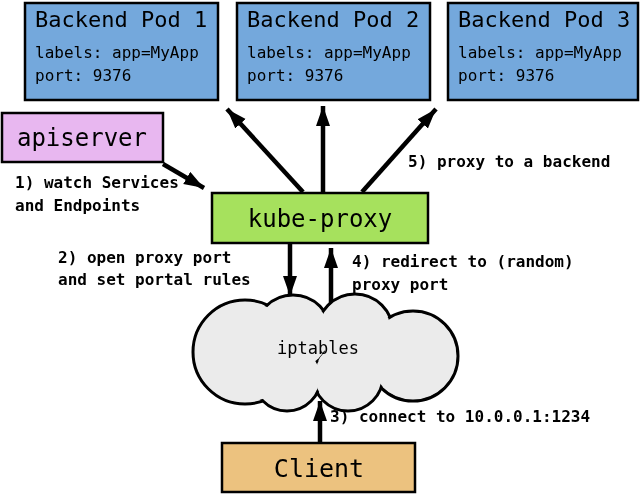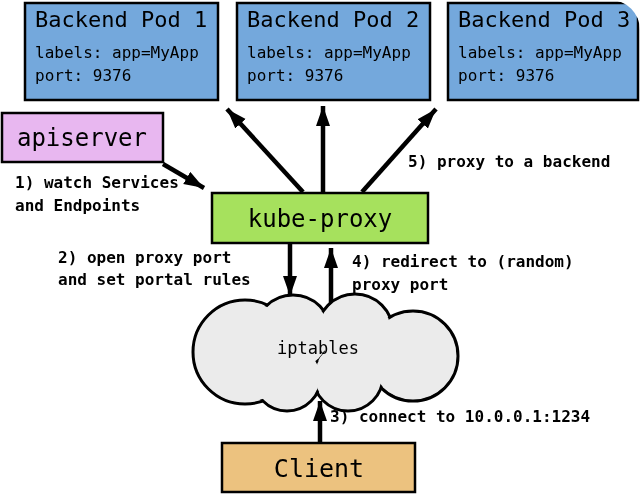--- a/index.html
+++ b/index.html
@@ -3,21 +3,20 @@
 <meta charset="utf-8">
 <style>
   html, body { margin: 0; padding: 0; background: #ffffff; }
   .canvas {
     position: relative;
     width: 640px;
     height: 494px;
     background: #ffffff;
     overflow: hidden;
     font-family: "DejaVu Sans Mono", monospace;
-    border-radius: 30px;
   }
   svg { display: block; }
   text {
     font-family: "DejaVu Sans Mono", monospace;
     fill: #000000;
   }
   .box-title-lg { font-size: 24px; }
   .box-title-md { font-size: 22px; }
   .box-title-client { font-size: 25px; }
   .pod-line { font-size: 16px; }

